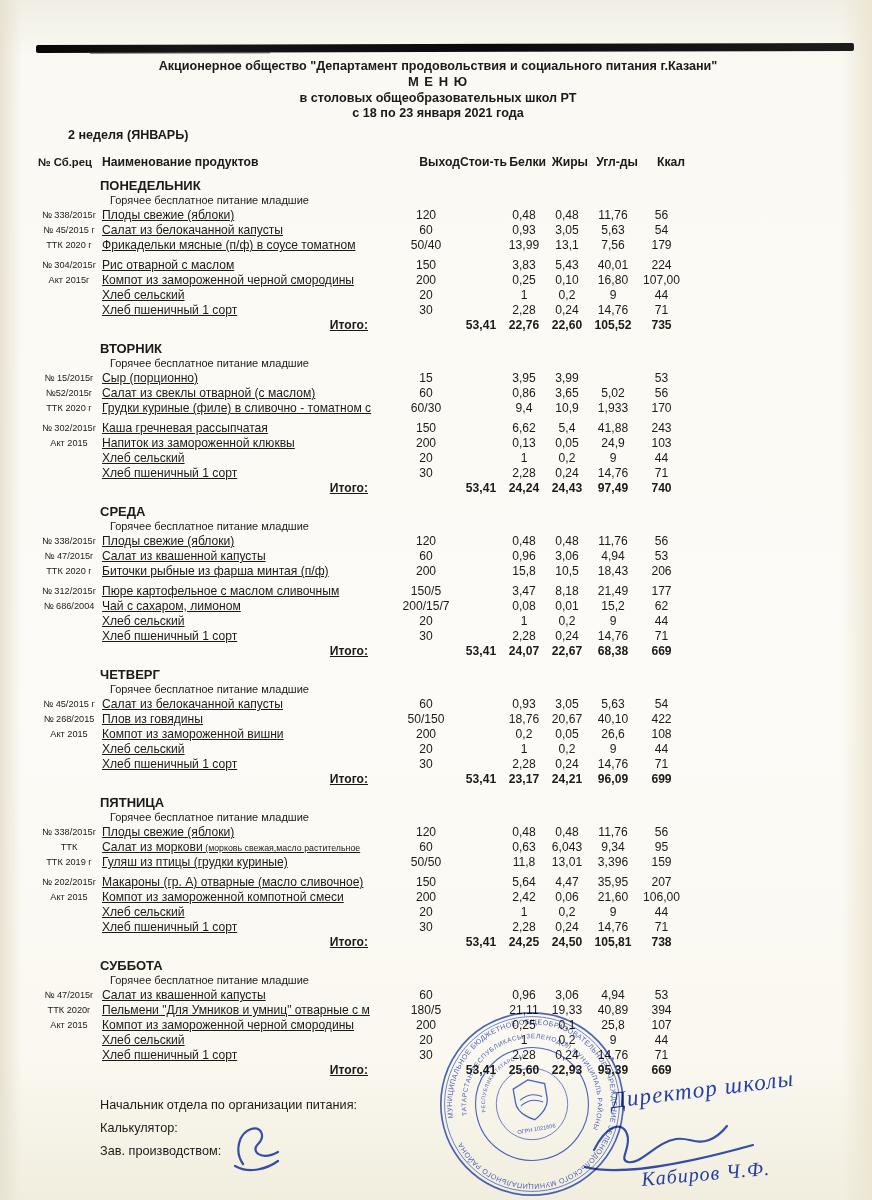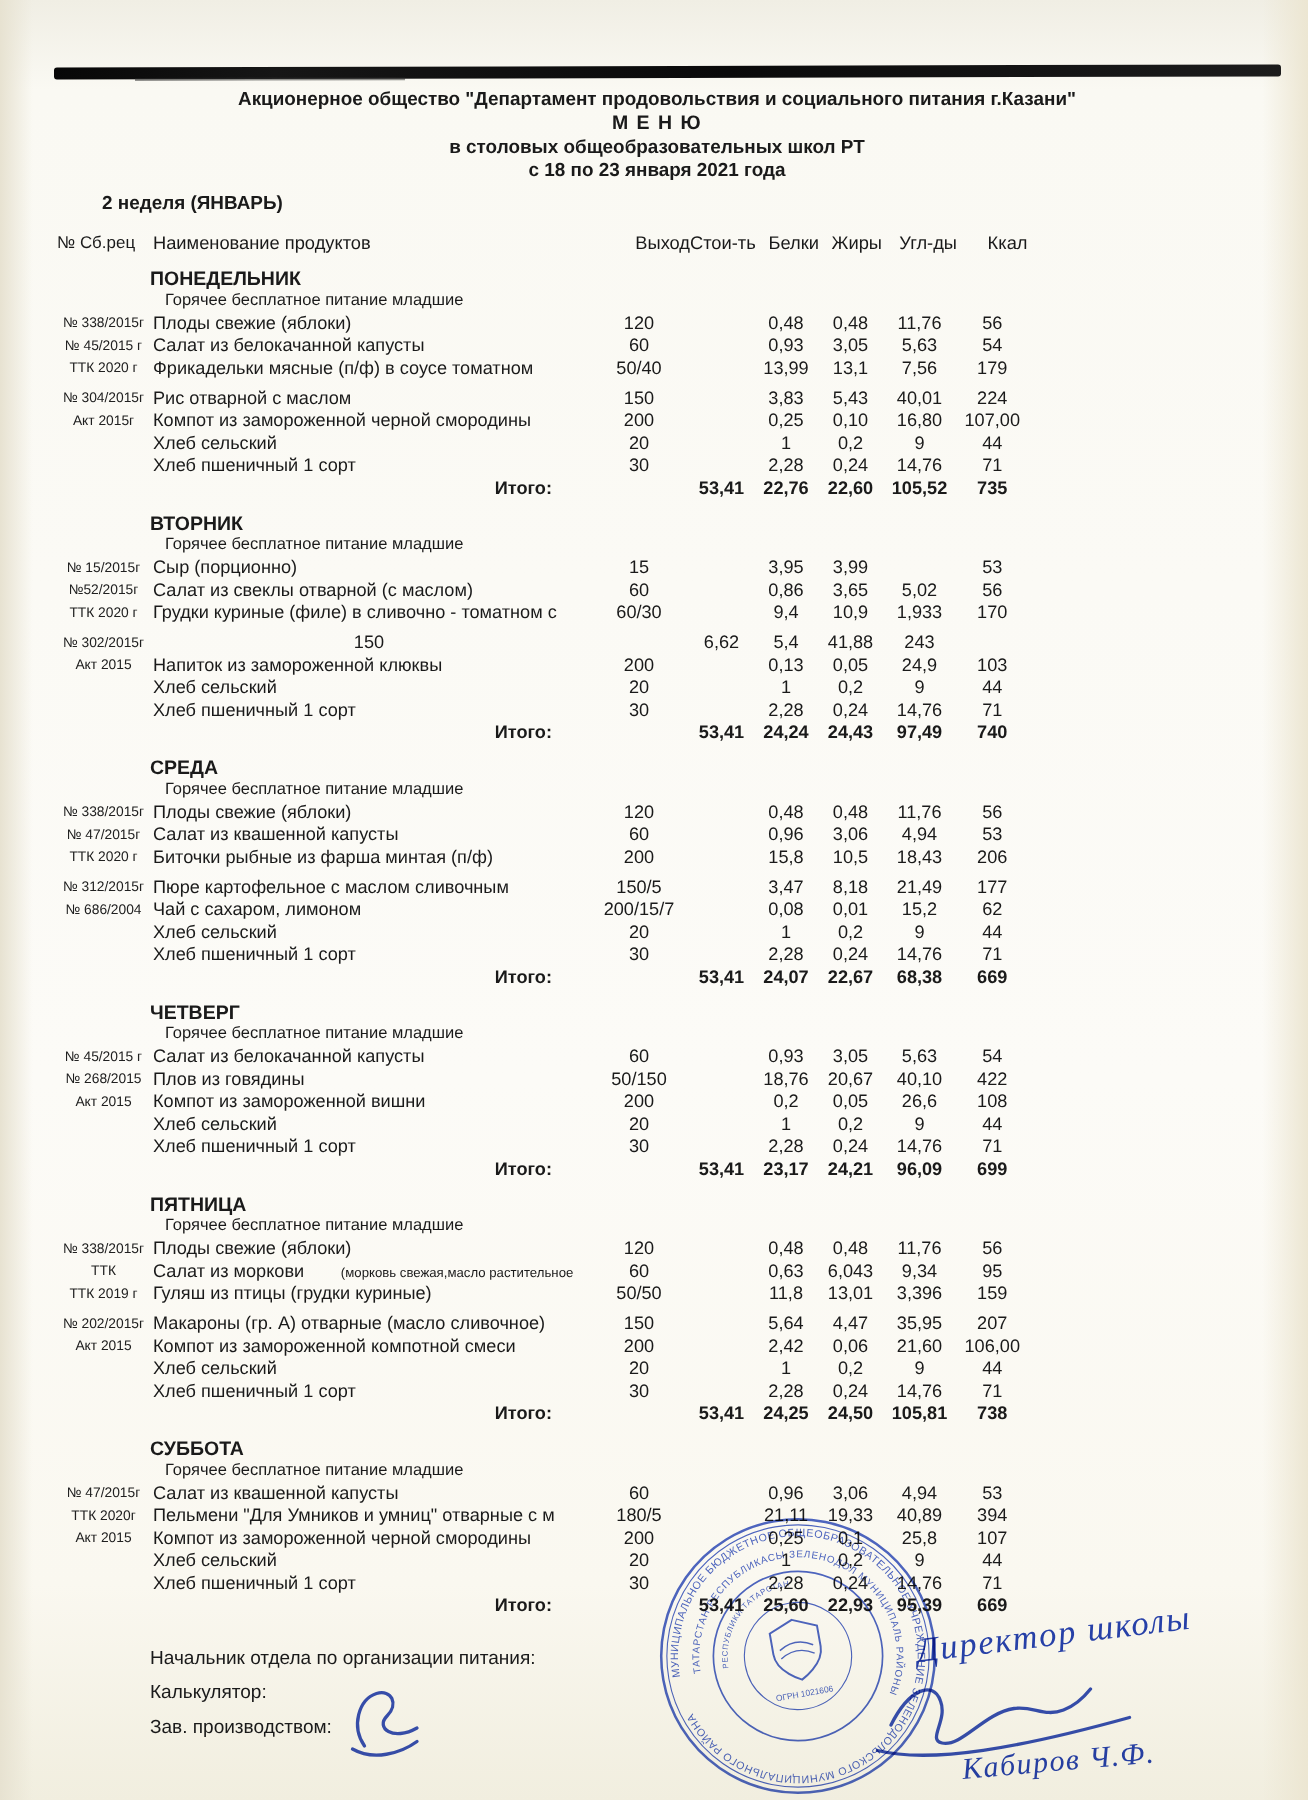--- a/index.html
+++ b/index.html
@@ -26,29 +26,29 @@
     content:'';position:absolute;left:54px;top:7px;width:180px;height:2px;background:#2a2a2a;opacity:.5;
   }
   .doc{position:absolute;left:38px;top:58px;width:800px;}
   .center{text-align:center;font-weight:bold;}
   .h-org{font-size:12.6px;line-height:16px;}
   .h-menu{font-size:13px;line-height:16px;letter-spacing:1px;}
   .h-sub{font-size:12.6px;line-height:16px;}
   .h-dates{font-size:12.6px;line-height:15px;}
   .week{font-weight:bold;font-size:12.6px;line-height:15px;margin:7px 0 12px 30px;}
   .grid{display:grid;grid-template-columns:62px 292px 68px 42px 44px 42px 50px 47px;}
-  .cols{font-weight:normal;font-size:12.2px;line-height:15px;margin-top:9px;}
+  .cols{font-weight:bold;font-size:12.2px;line-height:15px;margin-top:9px;}
   .cols .ch{text-align:right;white-space:nowrap;}
   .cols .rec-h{text-align:left;font-size:11.3px;}
   .cols .name-h{text-align:left;padding-left:2px;}
   .row{font-size:12.1px;line-height:15px;height:15px;}
   .rec{font-size:9.2px;text-align:center;white-space:nowrap;line-height:15px;color:#202020;}
-  .name{white-space:nowrap;overflow:hidden;padding-left:2px;}
+  .name{white-space:nowrap;overflow:hidden;padding-left:2px;text-decoration:underline;}
   .num{text-align:center;white-space:nowrap;}
-  .small-note{font-size:8.8px;padding-left:22px;}
+  .small-note{font-size:8.8px;}
   .day{margin-top:8px;}
   .day-title{font-weight:bold;font-size:13px;line-height:15px;margin-left:62px;}
   .day-sub{font-weight:normal;font-size:11px;line-height:15px;margin-left:72px;}
   .group:not(:first-child){margin-top:5px;}
   .total-row{font-weight:bold;}
   .total-label{text-align:right;padding-right:24px;padding-left:0;}
   .footer{margin:16px 0 0 62px;font-size:12.7px;line-height:23px;}
   .stamp{
     position:absolute;left:438px;top:1010px;width:188px;height:188px;
     opacity:.85;mix-blend-mode:multiply;transform:rotate(-10deg);pointer-events:none;
@@ -214,20 +214,21 @@
     <div class="num"></div>
     <div class="num">9,4</div>
     <div class="num">10,9</div>
     <div class="num">1,933</div>
     <div class="num">170</div>
   </div>
 </div>
             <div class="group">
   <div class="grid row">
     <div class="rec">№ 302/2015г</div>
+    <div class="name">Каша гречневая рассыпчатая</div>
     <div class="num">150</div>
     <div class="num"></div>
     <div class="num">6,62</div>
     <div class="num">5,4</div>
     <div class="num">41,88</div>
     <div class="num">243</div>
   </div>
 
   <div class="grid row">
     <div class="rec">Акт 2015</div>

